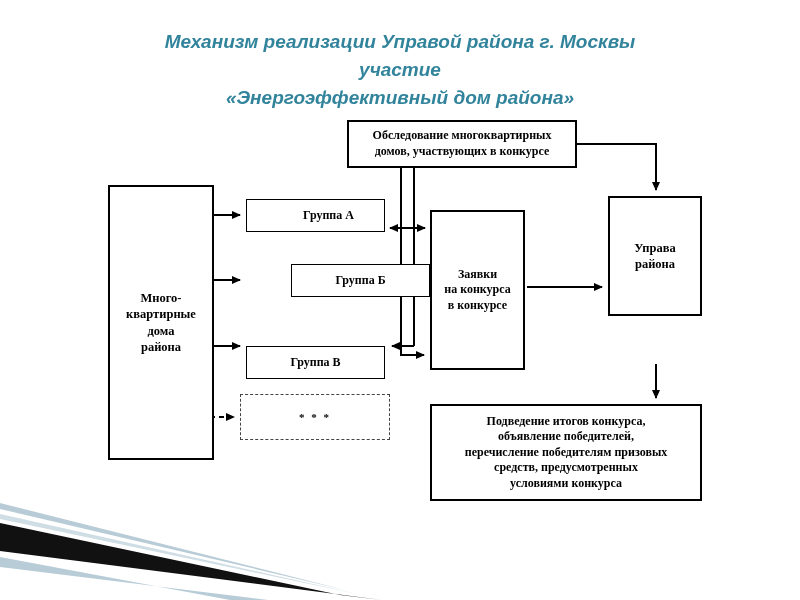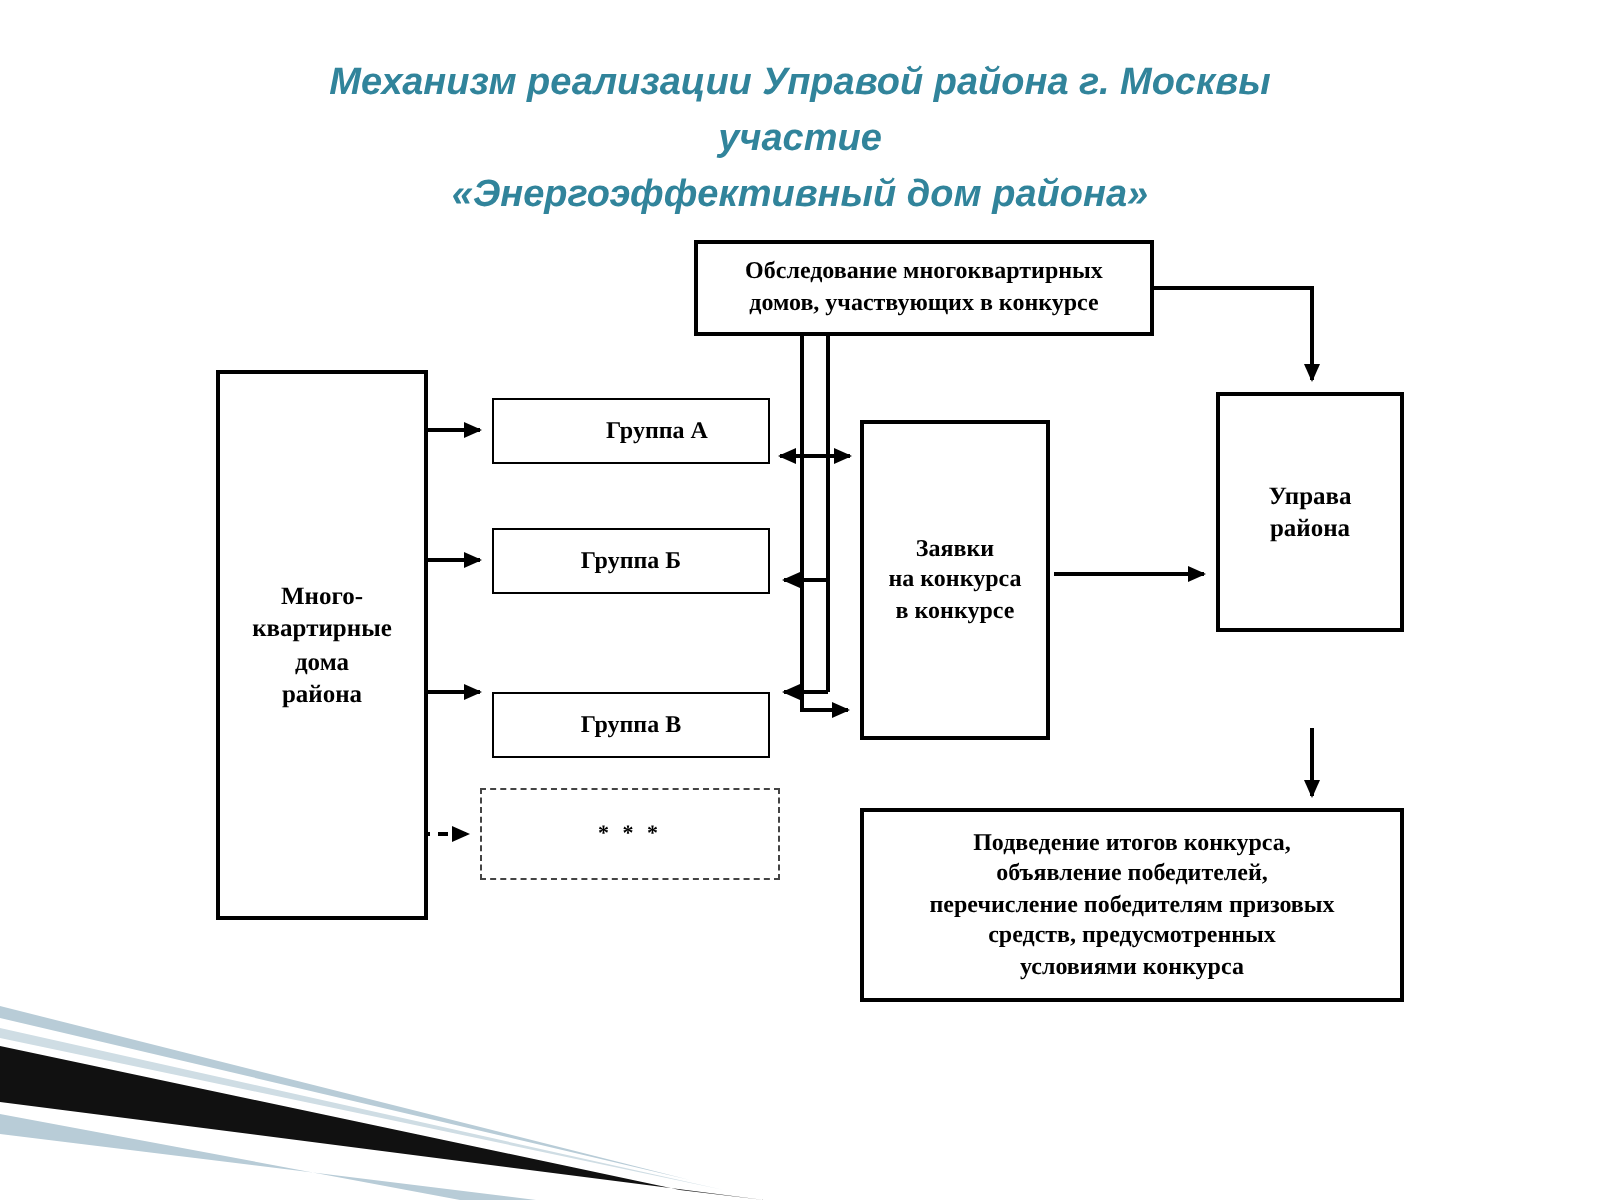--- a/index.html
+++ b/index.html
@@ -16,21 +16,21 @@
   .box{
     position:absolute;background:#ffffff;border:2px solid #000;
     display:flex;align-items:center;justify-content:center;text-align:center;
     font-size:12px;font-weight:bold;line-height:1.3;white-space:pre-line;
     box-sizing:border-box;
   }
   .survey       {left:347px;top:120px;width:230px;height:48px;}
   .apartments   {left:108px;top:185px;width:106px;height:275px;font-size:12.5px;}
   .group        {left:246px;width:139px;height:33px;border-width:1.5px;}
   .group-a      {top:199px;padding-left:26px;}
-  .group-b      {top:264px;}
+  .group-b      {top:264px;margin-left:45px;}
   .group-v      {top:330px;margin-top:16px;}
   .dashedbox    {left:240px;top:394px;width:150px;height:46px;border:1.5px dashed #444;font-size:11px;letter-spacing:2px;}
   .applications {left:430px;top:210px;width:95px;height:160px;}
   .council      {left:608px;top:196px;width:94px;height:120px;font-size:12.5px;}
   .results      {left:430px;top:404px;width:272px;height:97px;padding:4px;}
   .connectors, .swoosh{position:absolute;pointer-events:none;}
   .connectors{left:0;top:0;width:800px;height:600px;}
   .swoosh{left:0;top:495px;width:420px;height:105px;}
 </style>
 </head>

